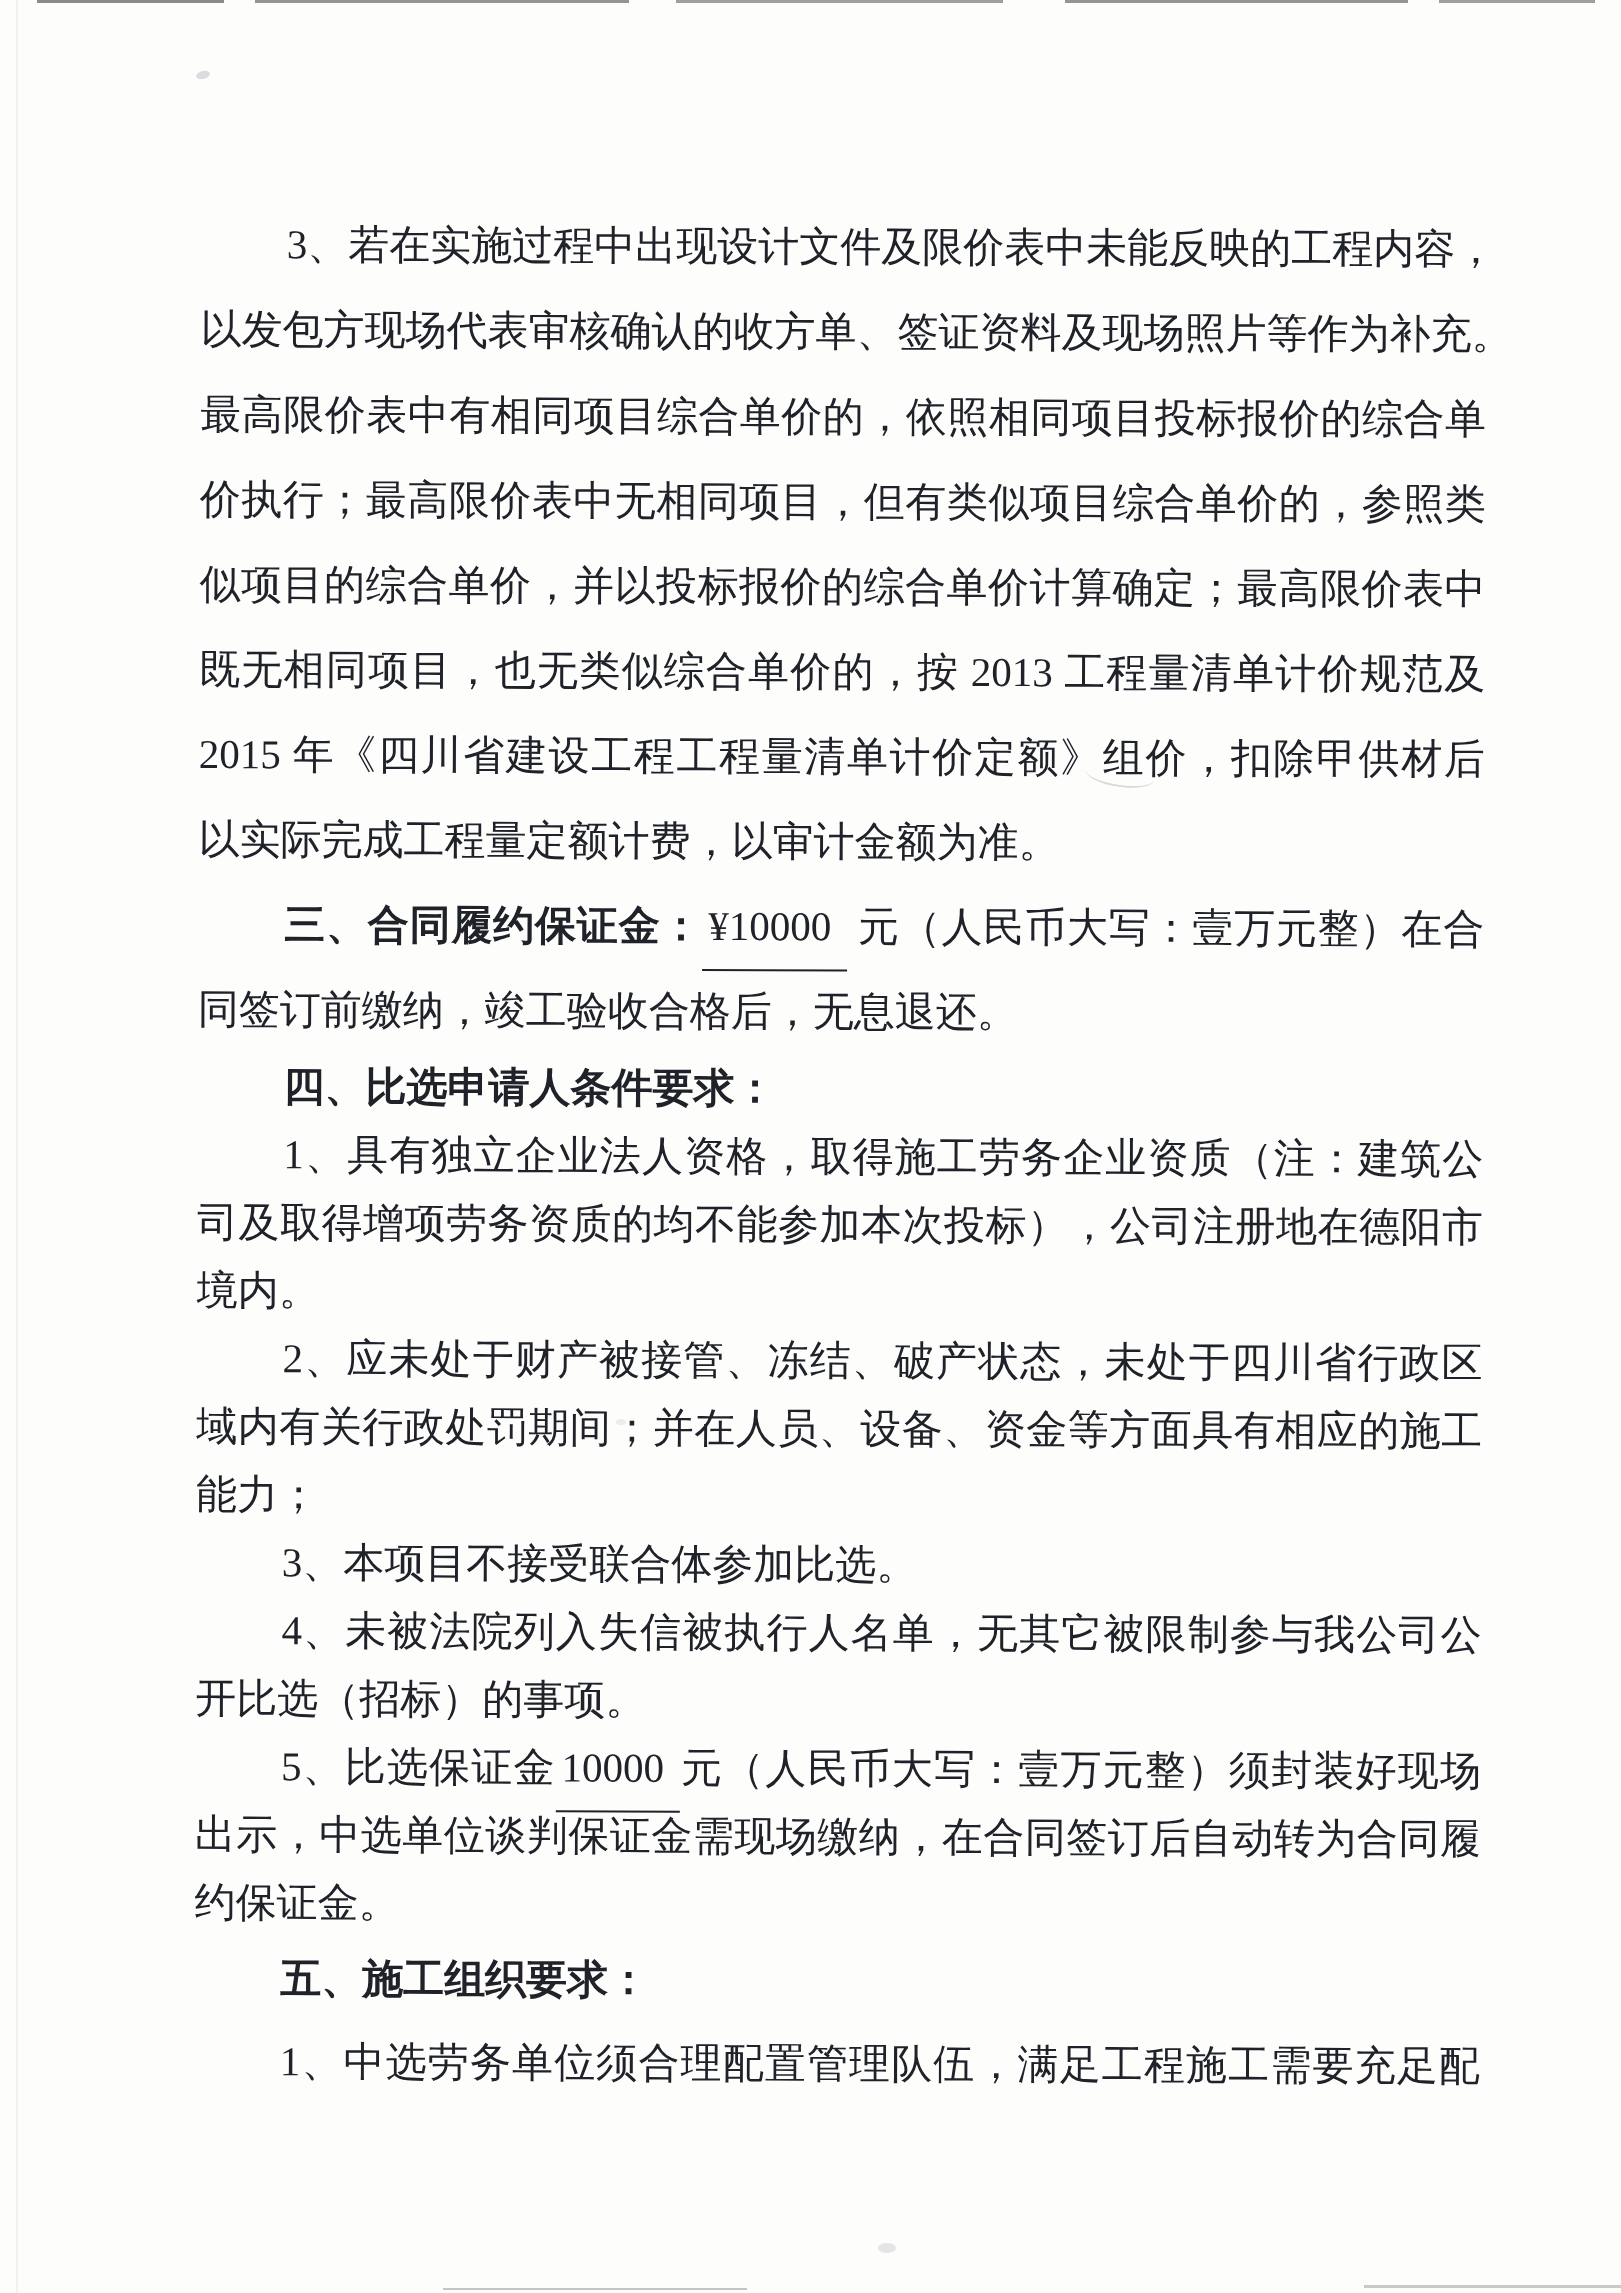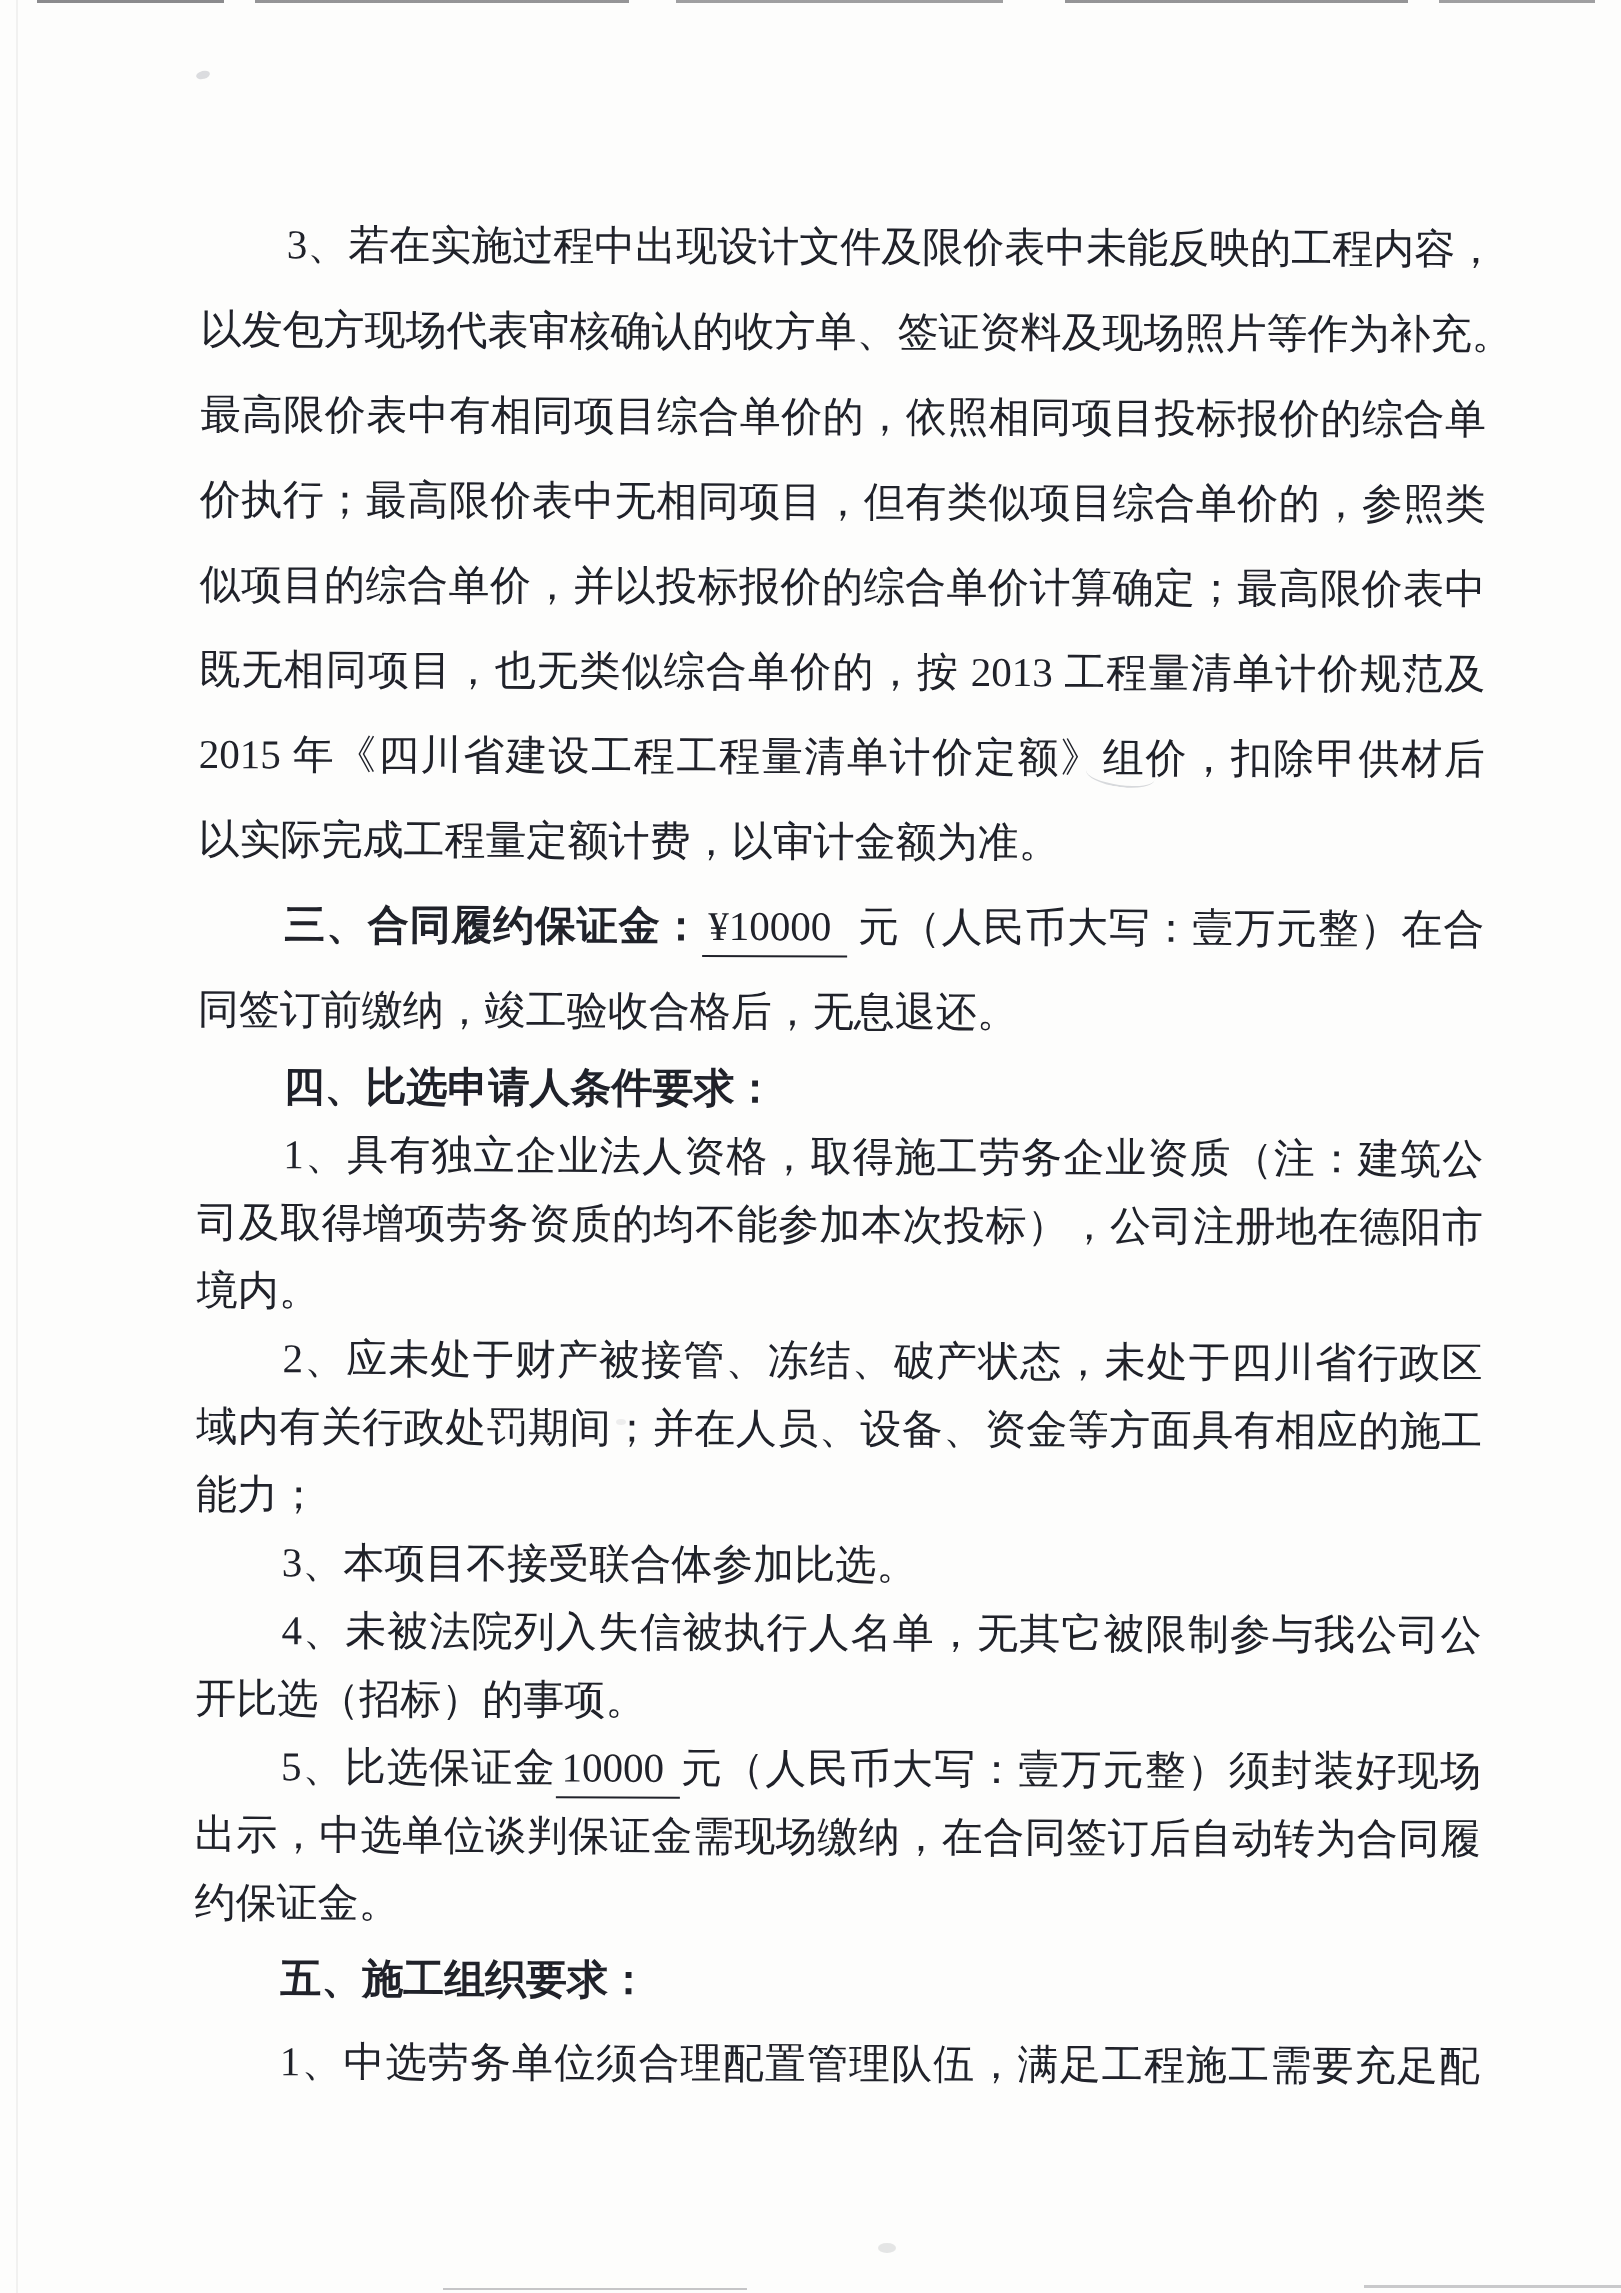--- a/index.html
+++ b/index.html
@@ -70,21 +70,21 @@
     text-justify:inter-character;
     white-space:nowrap;
     overflow:visible;
   }
   .lh87{line-height:85px;height:85px;}
   .lh69{line-height:68px;height:68px;}
   .lh84{line-height:82px;height:82px;}
   .indent{text-indent:86px;}
   .short{text-align-last:left;}
   .bold{font-weight:700;}
-  .u{border-bottom:2.9px solid #20222a;padding-bottom:6px;}
+  .u{border-bottom:2.9px solid #20222a;padding-bottom:20px;}
   .u-pad{padding-left:5.9px;padding-right:15.7px;}
   .mt8{margin-top:7.8px;}
 </style>
 </head>
 <body>
 
 <div class="page">
 
   <div class="edge-top"></div>
   <div class="edge-left"></div>

